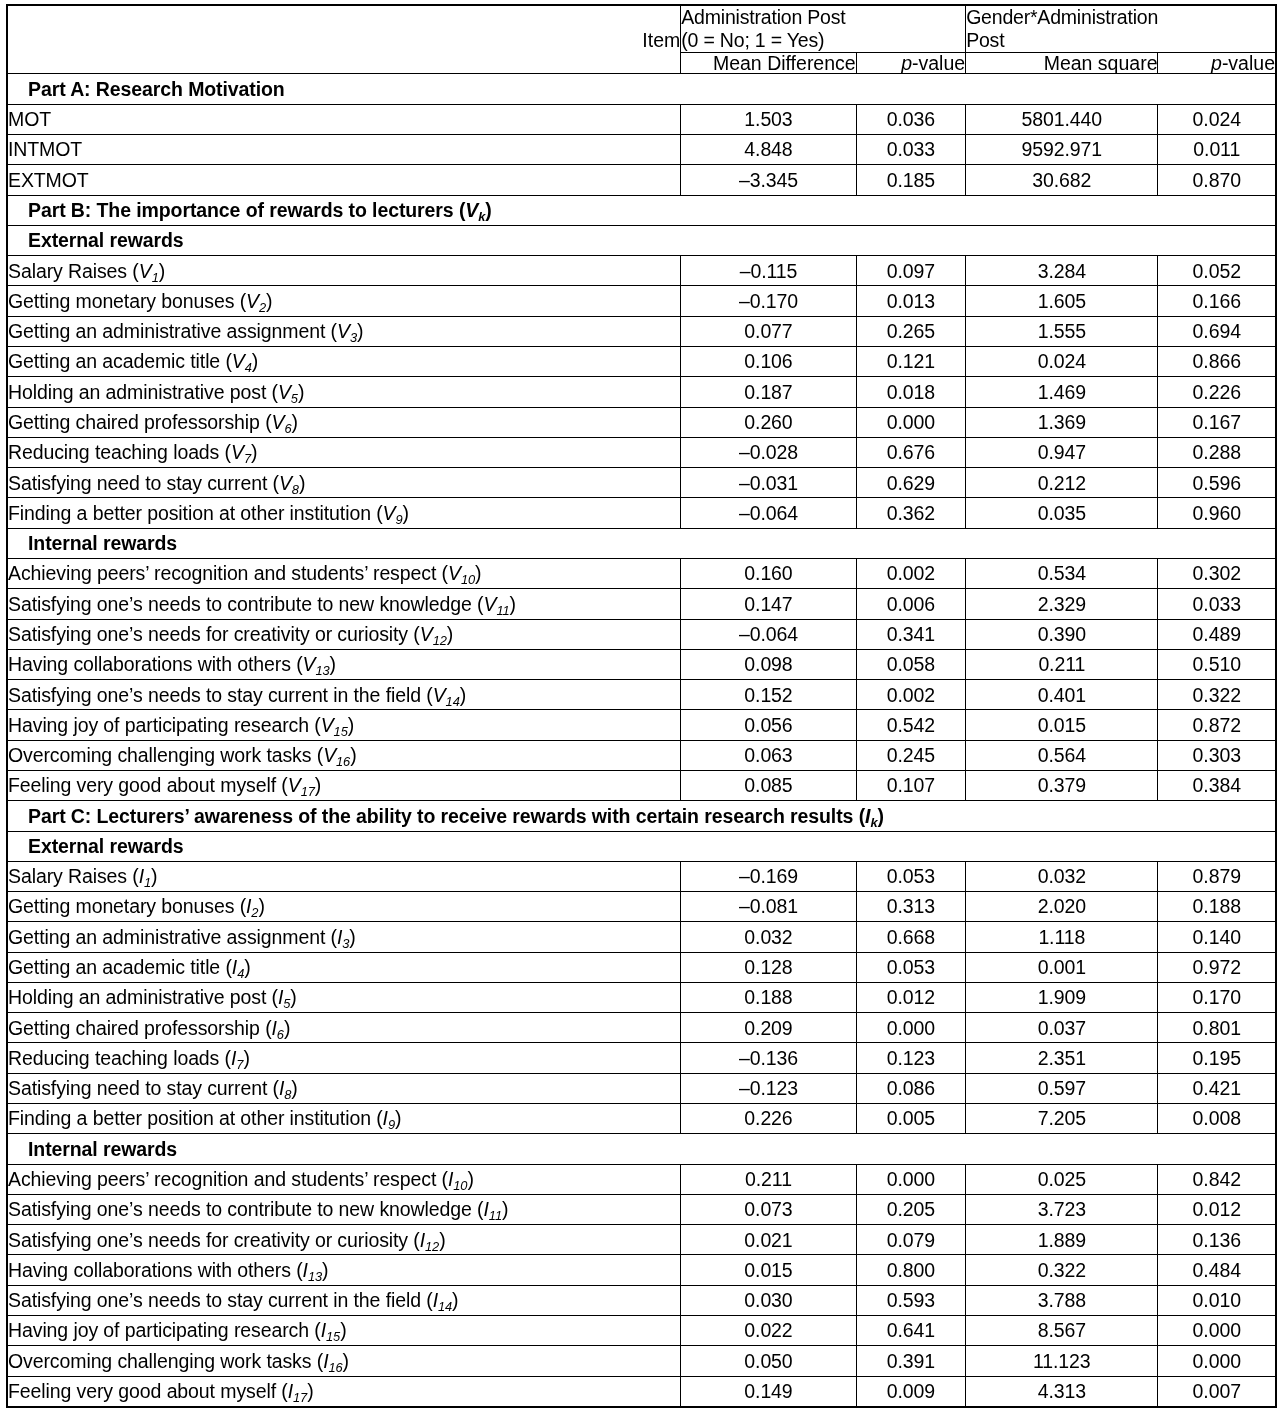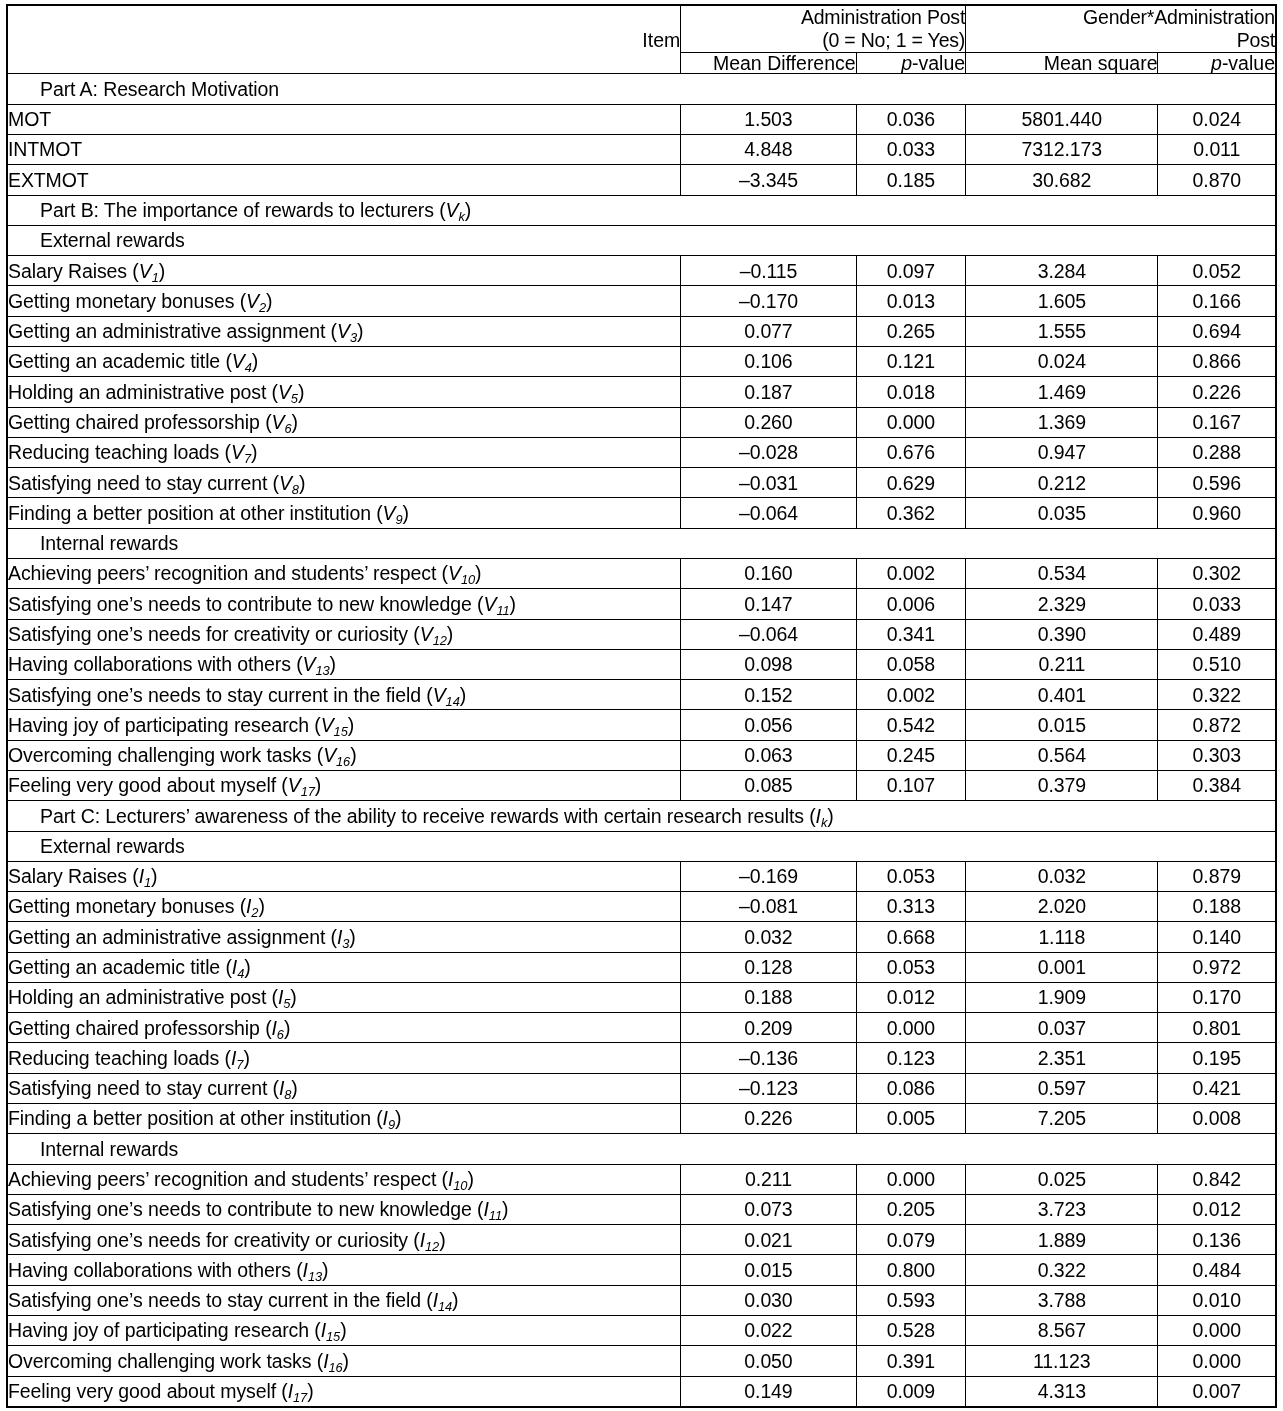--- a/index.html
+++ b/index.html
@@ -40,21 +40,21 @@
     border: 2.4px solid #000;
   }
   col.c-item   { width: 634px; }
   col.c-md     { width: 165px; }
   col.c-p1     { width: 103px; }
   col.c-ms     { width: 181px; }
   col.c-p2     { width: 111px; }
 
   .hdr {
     font-weight: bold;
-    text-align: right;
+    text-align: left;
     letter-spacing: -0.2px;
   }
   .hdr-item {
     font-weight: bold;
     text-align: right;
     padding-left: 16px;
   }
   .hdr-top { line-height: 1.18; }
   .sub { font-weight: bold; text-align: right; }
   .sub .ital { font-style: italic; }
@@ -65,23 +65,23 @@
     padding-left: 16px;
     white-space: nowrap;
     letter-spacing: -0.1px;
   }
   td.num {
     text-align: center;
     letter-spacing: -0.1px;
   }
   tr.section > td {
     height: 26.2px;
-    font-weight: normal;
+    font-weight: bold;
     text-align: left;
-    padding-left: 32px;
+    padding-left: 20px;
     letter-spacing: -0.1px;
   }
 
   sub { font-size: 0.66em; vertical-align: -0.32em; line-height: 0; }
   i, .ital { font-style: italic; }
 </style>
 </head>
 <body>
 
 <div id="sheet">
@@ -120,21 +120,21 @@
           <td class="item"><span>MOT</span></td>
           <td class="num">1.503</td>
           <td class="num">0.036</td>
           <td class="num">5801.440</td>
           <td class="num">0.024</td>
         </tr>
         <tr class="datarow">
           <td class="item"><span>INTMOT</span></td>
           <td class="num">4.848</td>
           <td class="num">0.033</td>
-          <td class="num">7312.173</td>
+          <td class="num">9592.971</td>
           <td class="num">0.011</td>
         </tr>
         <tr class="datarow">
           <td class="item"><span>EXTMOT</span></td>
           <td class="num">–3.345</td>
           <td class="num">0.185</td>
           <td class="num">30.682</td>
           <td class="num">0.870</td>
         </tr>
         <tr class="section">
@@ -368,21 +368,21 @@
         <tr class="datarow">
           <td class="item"><span>Satisfying one’s needs to stay current in the field (</span><i>I<sub>14</sub></i><span>)</span></td>
           <td class="num">0.030</td>
           <td class="num">0.593</td>
           <td class="num">3.788</td>
           <td class="num">0.010</td>
         </tr>
         <tr class="datarow">
           <td class="item"><span>Having joy of  participating research (</span><i>I<sub>15</sub></i><span>)</span></td>
           <td class="num">0.022</td>
-          <td class="num">0.528</td>
+          <td class="num">0.641</td>
           <td class="num">8.567</td>
           <td class="num">0.000</td>
         </tr>
         <tr class="datarow">
           <td class="item"><span>Overcoming challenging work tasks (</span><i>I<sub>16</sub></i><span>)</span></td>
           <td class="num">0.050</td>
           <td class="num">0.391</td>
           <td class="num">11.123</td>
           <td class="num">0.000</td>
         </tr>

